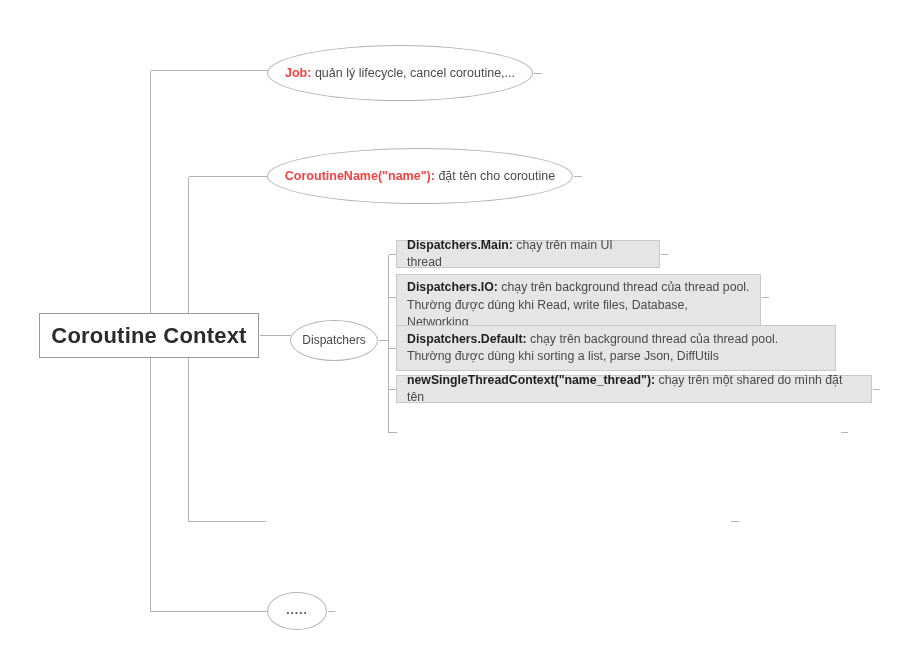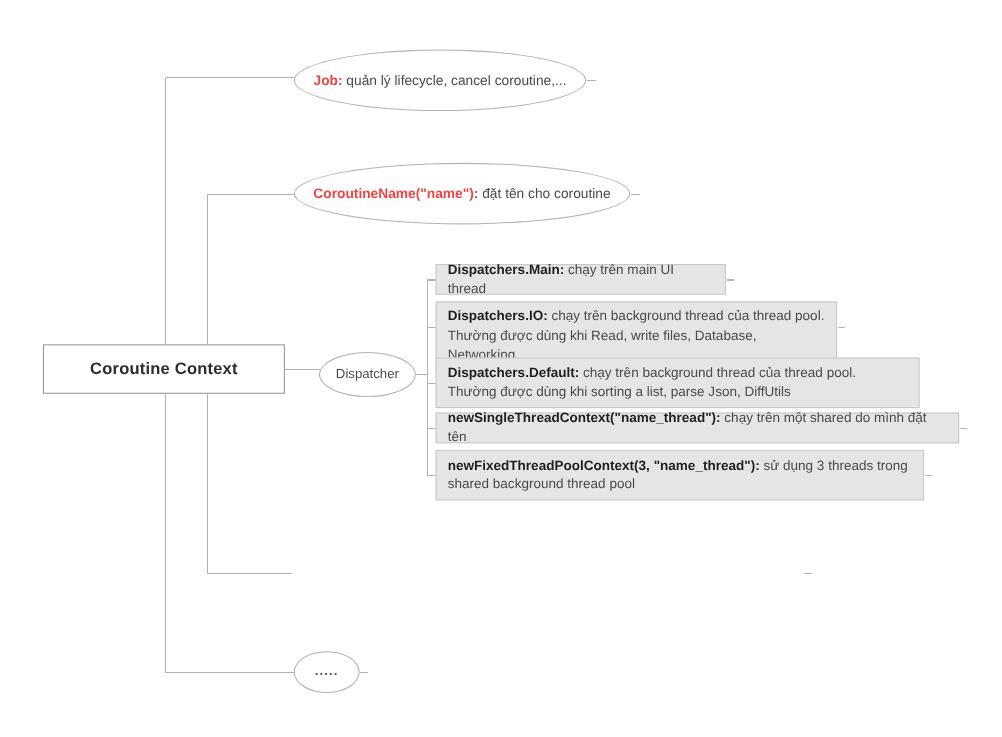--- a/index.html
+++ b/index.html
@@ -37,21 +37,21 @@
     height: 45px;
     border: 1px solid #999999;
     background: #ffffff;
     display: flex;
     align-items: center;
     justify-content: center;
     box-sizing: border-box;
     z-index: 5;
   }
   .root-box .root-label {
-    font-size: 15px;
+    font-size: 22px;
     font-weight: bold;
     color: #2b2b2b;
     letter-spacing: 0.2px;
     white-space: nowrap;
   }
 
   
   .ellipse {
     position: absolute;
     border: 1px solid #b3b3b3;
@@ -164,41 +164,38 @@
 
   <div class="ellipse" id="node-job">
     <span class="etext"><b>Job:</b><span> quản lý lifecycle, cancel coroutine,...</span></span>
   </div>
 
   <div class="ellipse" id="node-name">
     <span class="etext"><b>CoroutineName("name"):</b><span> đặt tên cho coroutine</span></span>
   </div>
 
   <div class="ellipse" id="node-disp">
-    <span class="etext">Dispatcher</span>
+    <span class="etext">Dispatchers</span>
   </div>
 
   <div class="leaf" id="leaf-main">
     <span class="ltext"><b>Dispatchers.Main:</b><span> chạy trên main UI thread</span></span>
   </div>
 
   <div class="leaf" id="leaf-io">
     <span class="ltext"><b>Dispatchers.IO:</b><span> chạy trên background thread của thread pool.</span><br><span>Thường được dùng khi Read, write files, Database, Networking</span></span>
   </div>
 
   <div class="leaf" id="leaf-default">
     <span class="ltext"><b>Dispatchers.Default:</b><span> chạy trên background thread của thread pool.</span><br><span>Thường được dùng khi sorting a list, parse Json, DiffUtils</span></span>
   </div>
 
   <div class="leaf" id="leaf-single">
     <span class="ltext"><b>newSingleThreadContext("name_thread"):</b><span> chạy trên một shared do mình đặt tên</span></span>
   </div>
 
-  <div class="leaf" id="leaf-fixed">
-    <span class="ltext"><b>newFixedThreadPoolContext(3, "name_thread"):</b><span> sử dụng 3 threads trong</span><br><span>shared background thread pool</span></span>
-  </div>
 
 
   <div class="ellipse" id="node-dots">
     <span class="etext">.....</span>
   </div>
 
 </div>
 
 </body></html>

